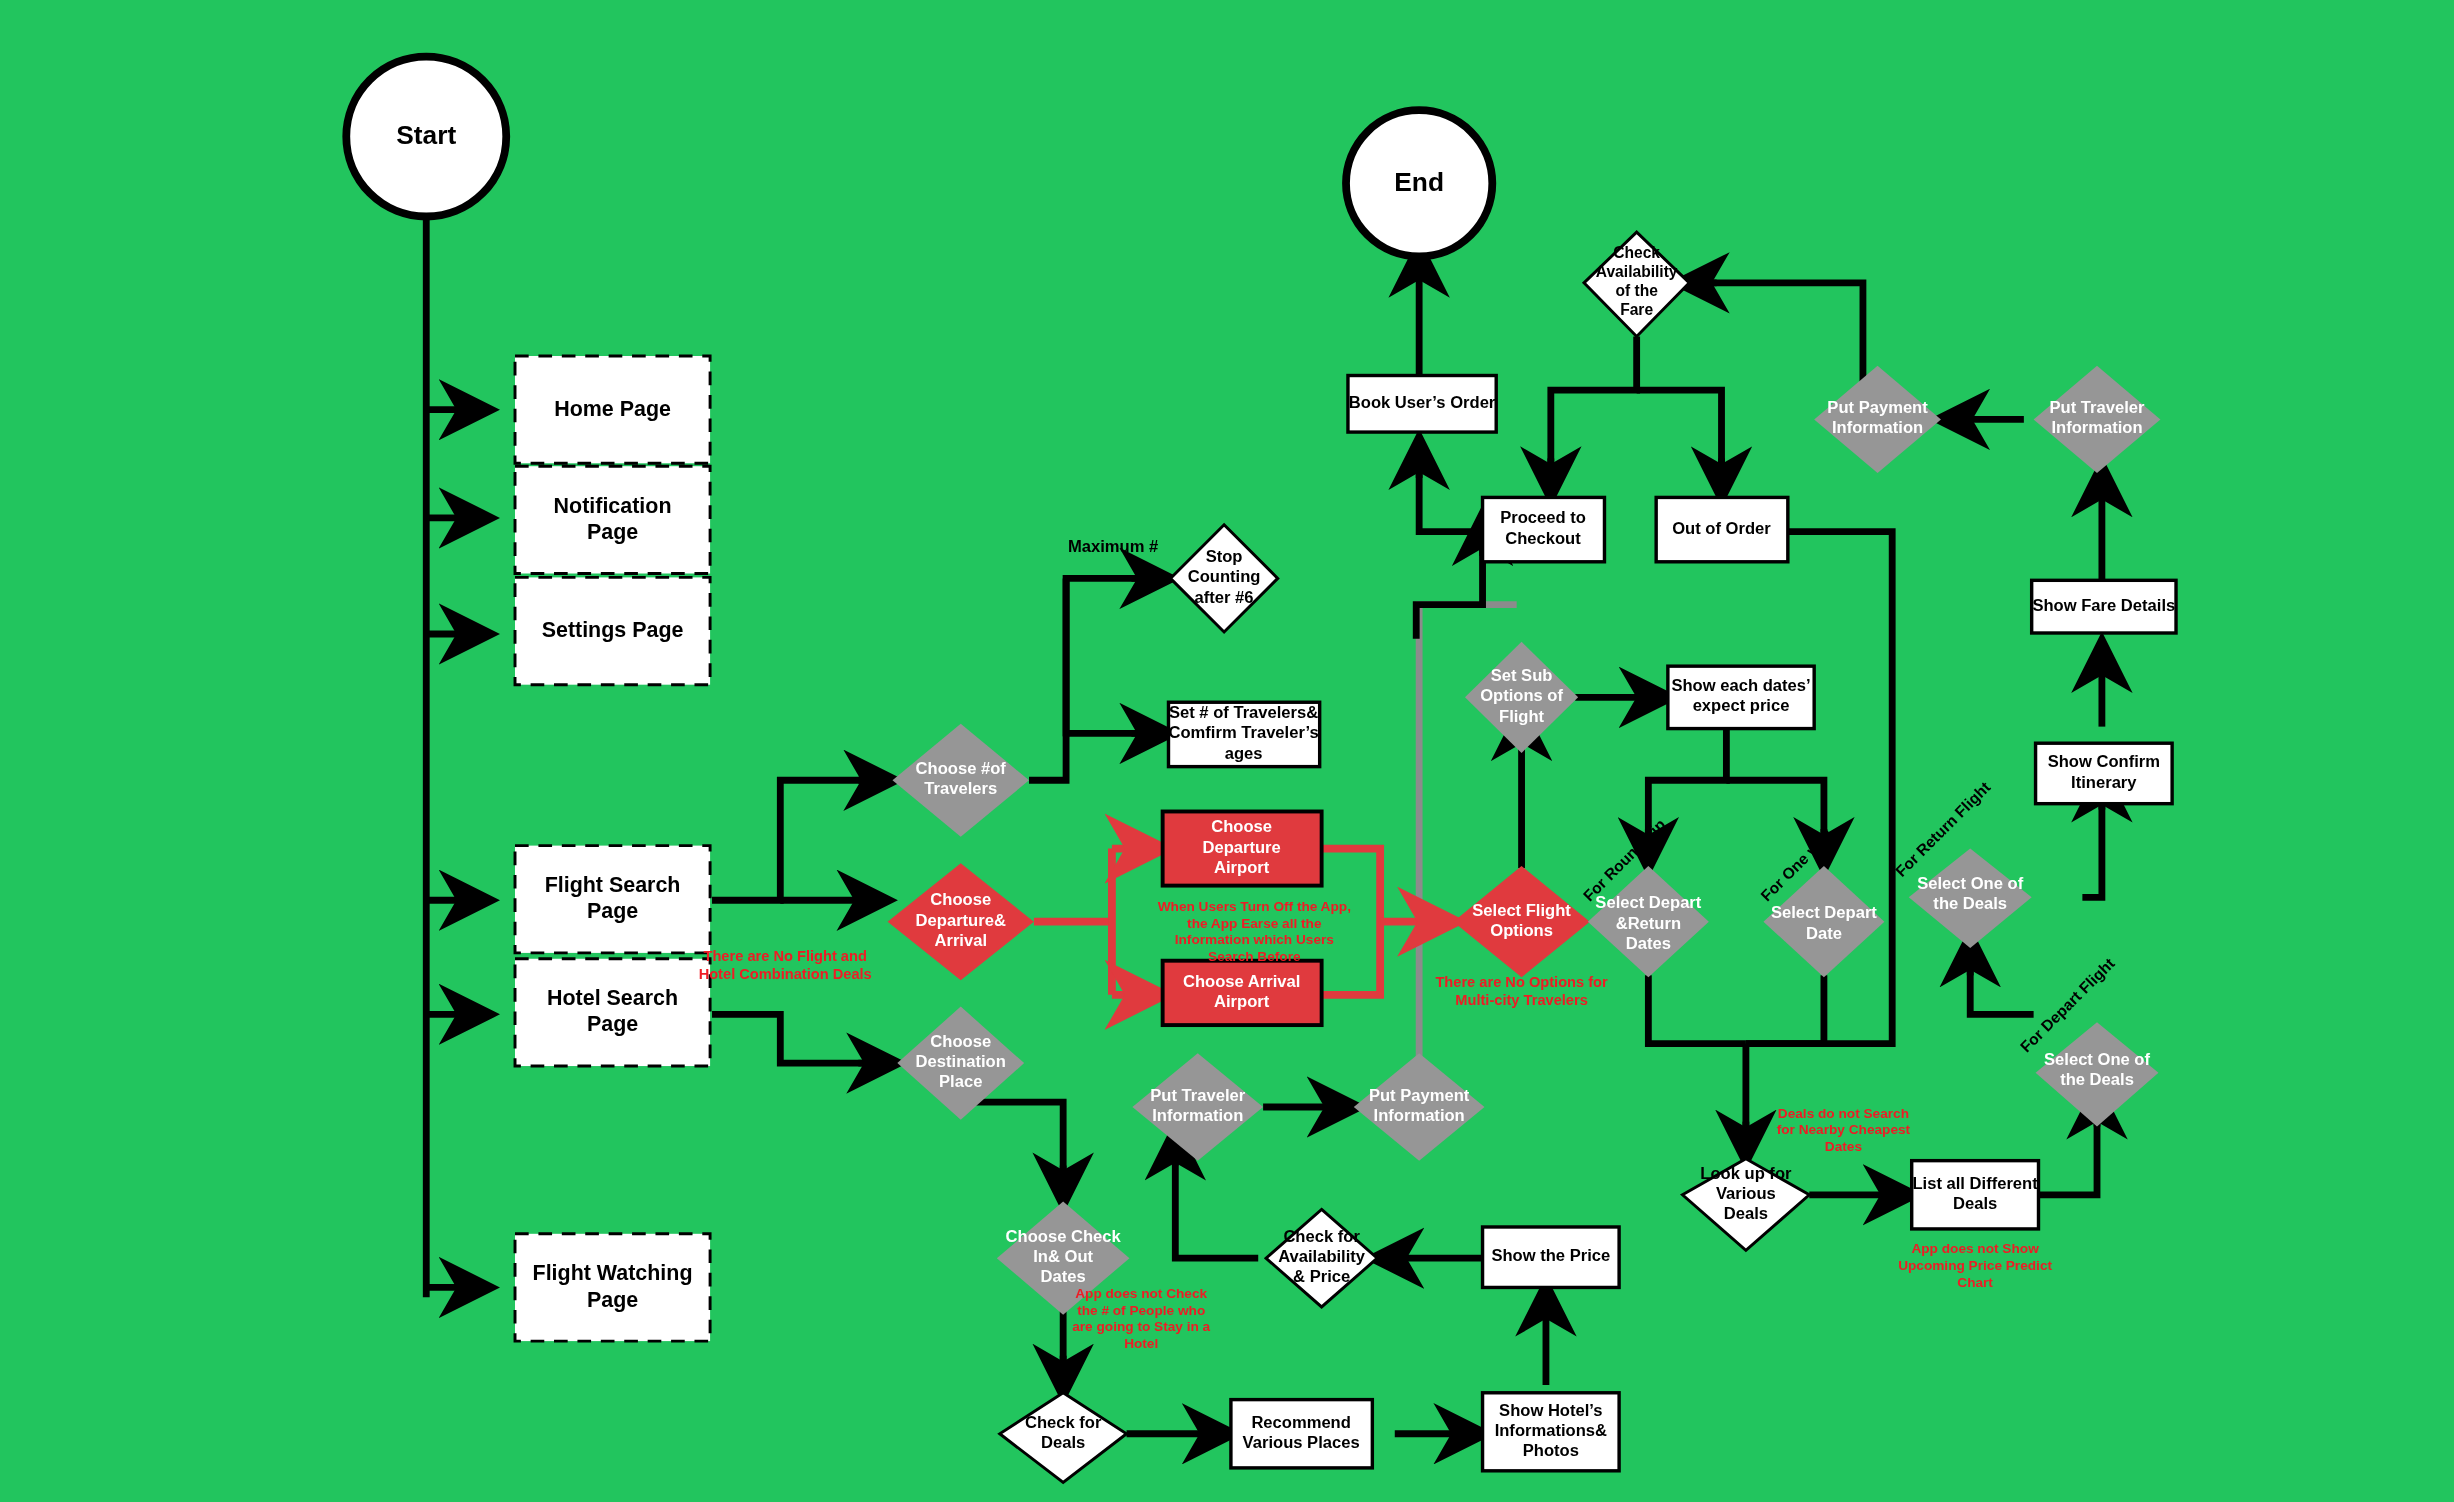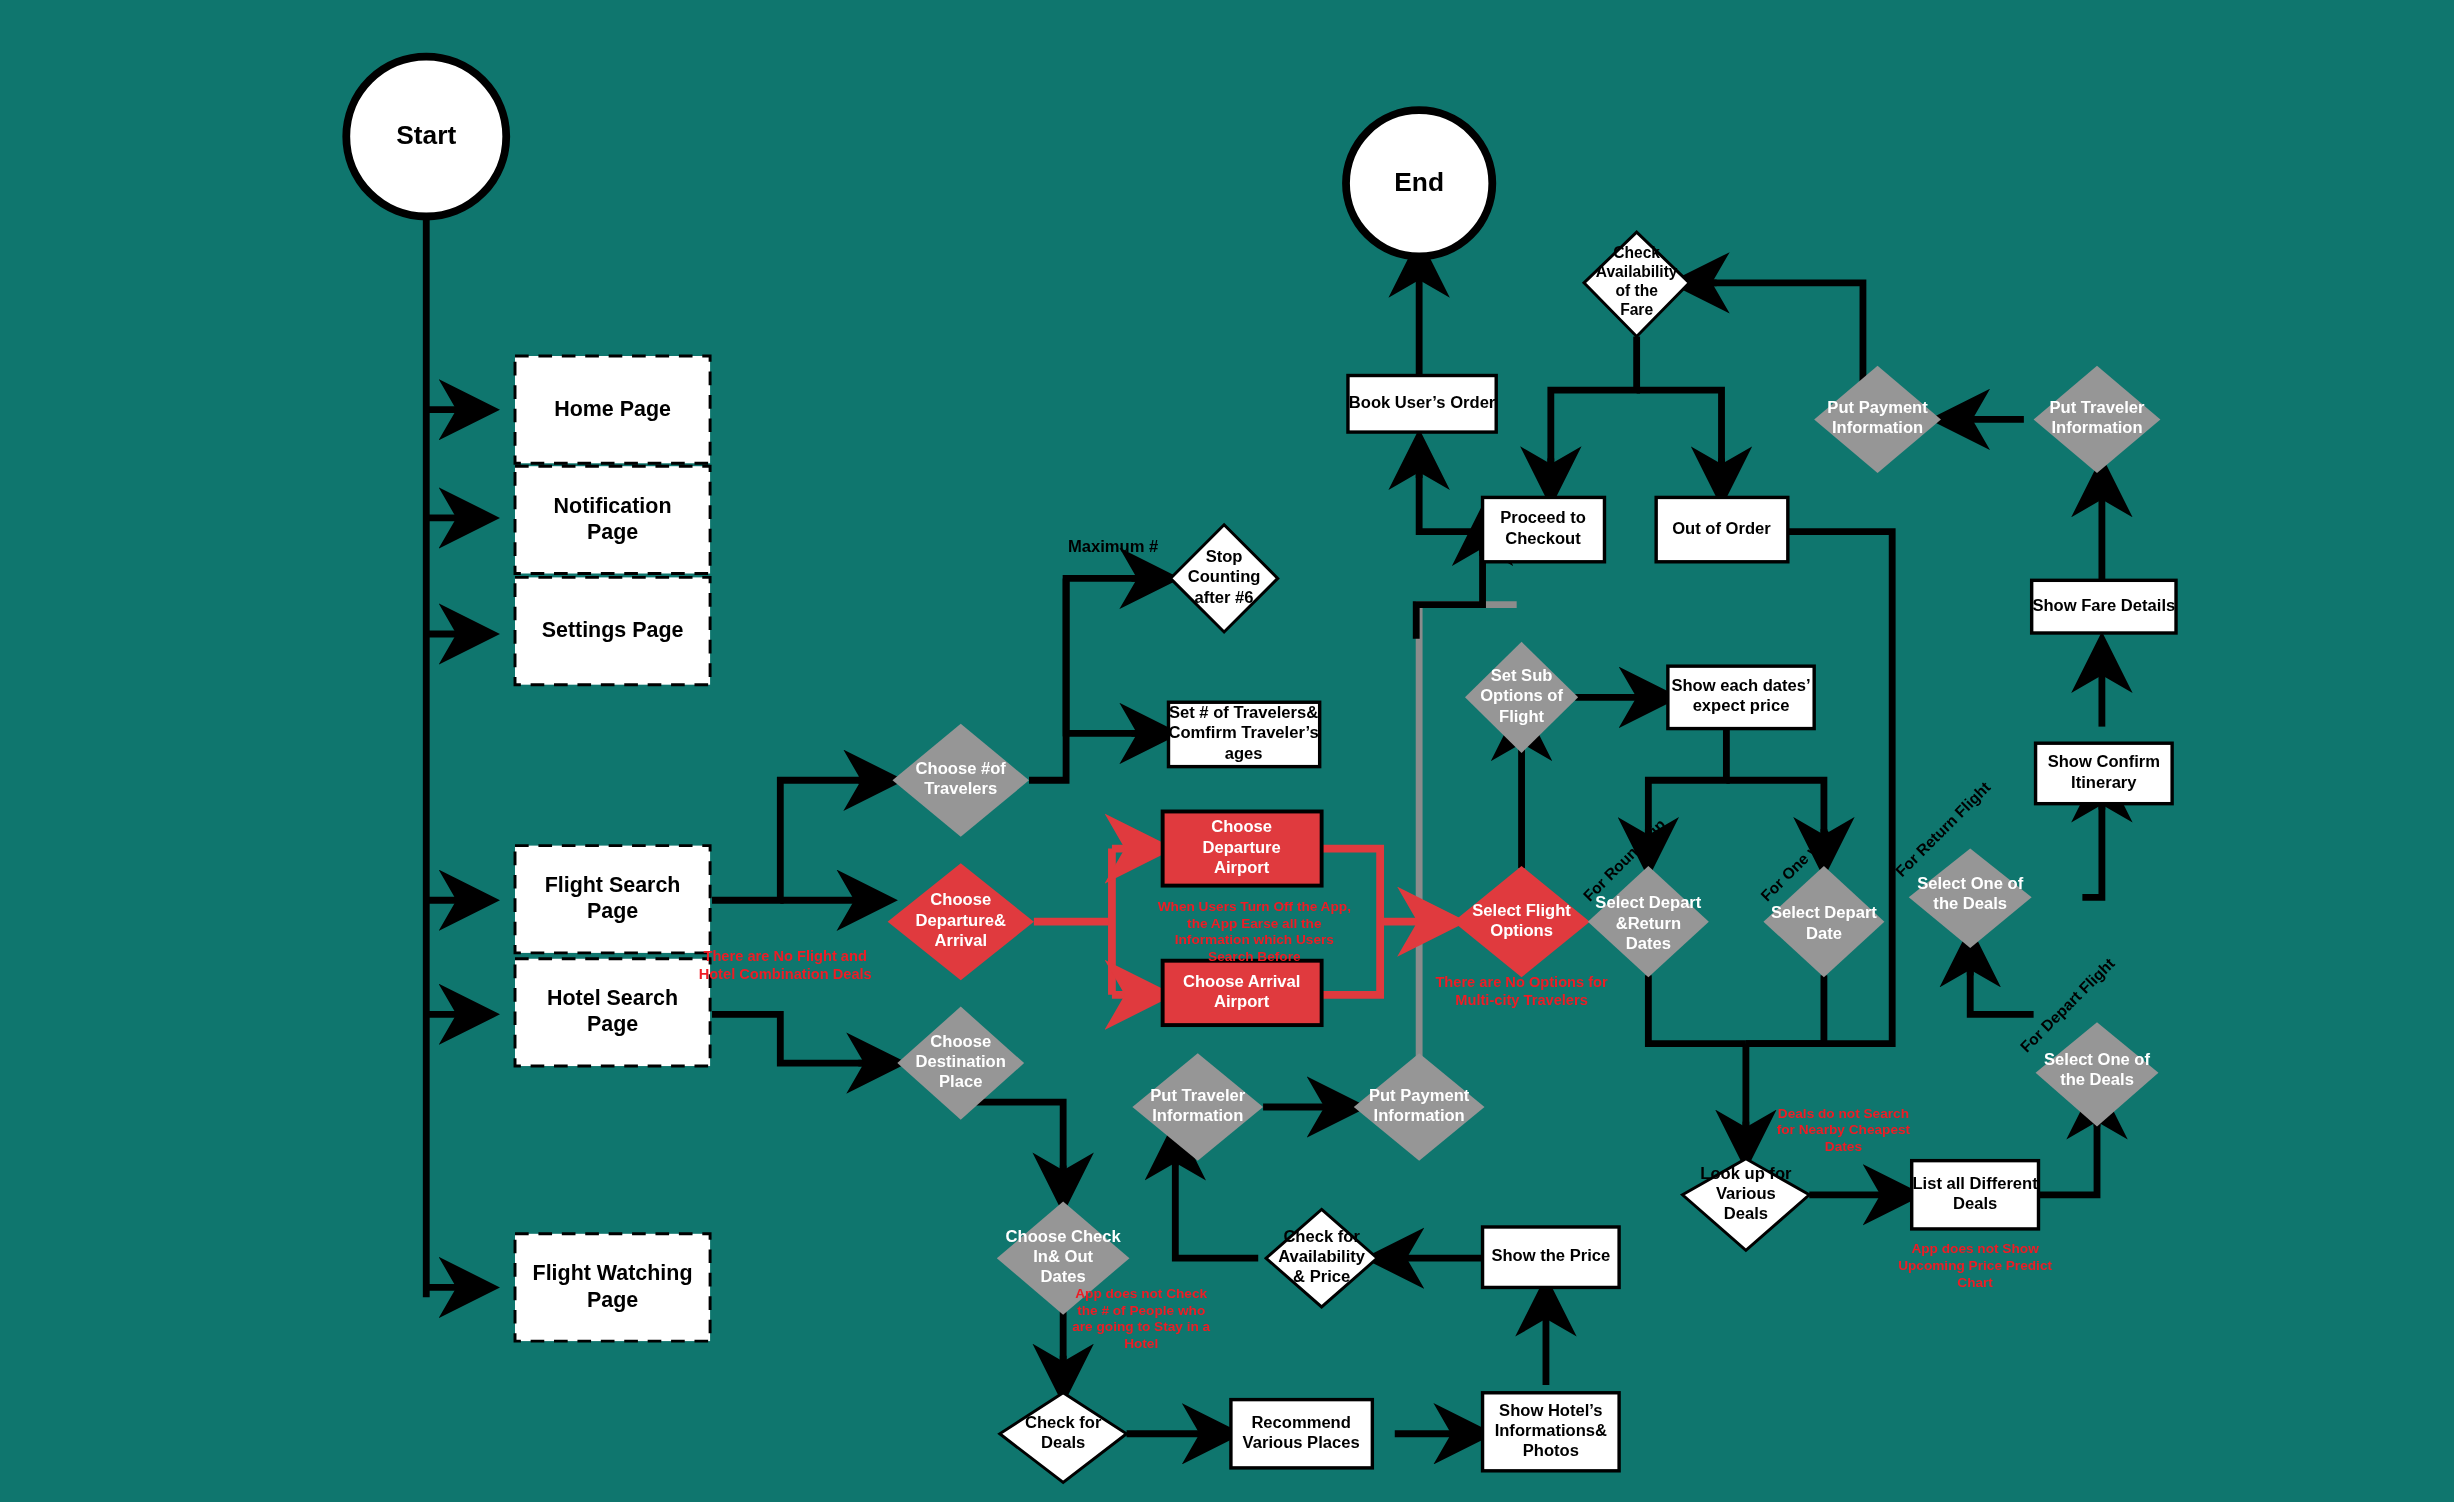--- a/index.html
+++ b/index.html
@@ -1,17 +1,17 @@
 <!DOCTYPE html>
 <html><head>
 <meta charset="utf-8">
 <style>
   html,body{margin:0;padding:0;background:#ffffff;}
   body{width:2455px;height:1503px;overflow:hidden;font-family:"Liberation Sans",sans-serif;}
-  #stage{position:relative;width:2455px;height:1503px;background:#0f766e;}
+  #stage{position:relative;width:2455px;height:1503px;background:#22c55e;}
   svg{display:block;}
   .node-label{font-family:"Liberation Sans",sans-serif;font-weight:bold;fill:#000;text-anchor:middle;dominant-baseline:middle;}
   .node-label.white{fill:#ffffff;}
   .ann{font-family:"Liberation Sans",sans-serif;font-weight:bold;fill:#ee1c25;text-anchor:middle;}
   .edge-lbl{font-family:"Liberation Sans",sans-serif;font-weight:bold;fill:#000;}
 </style>
 </head>
 <body>
 
 <div id="stage">

